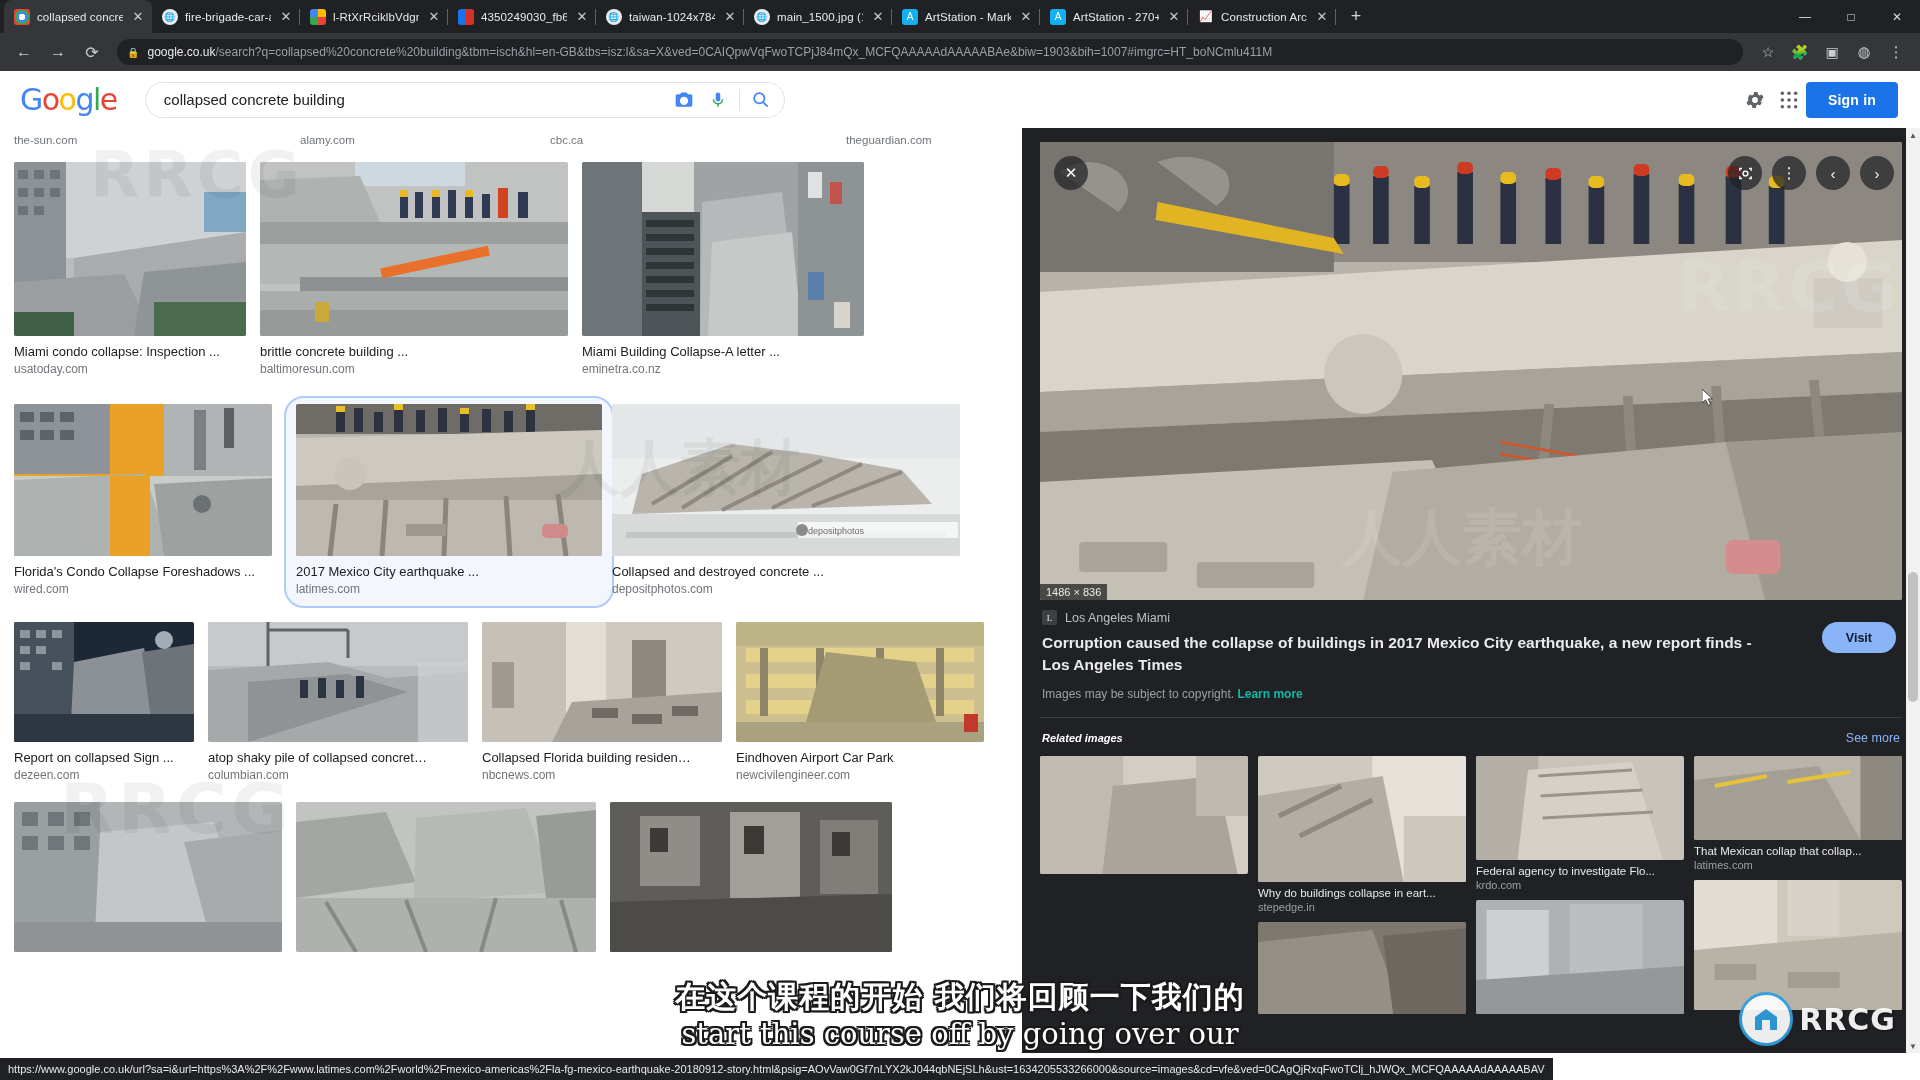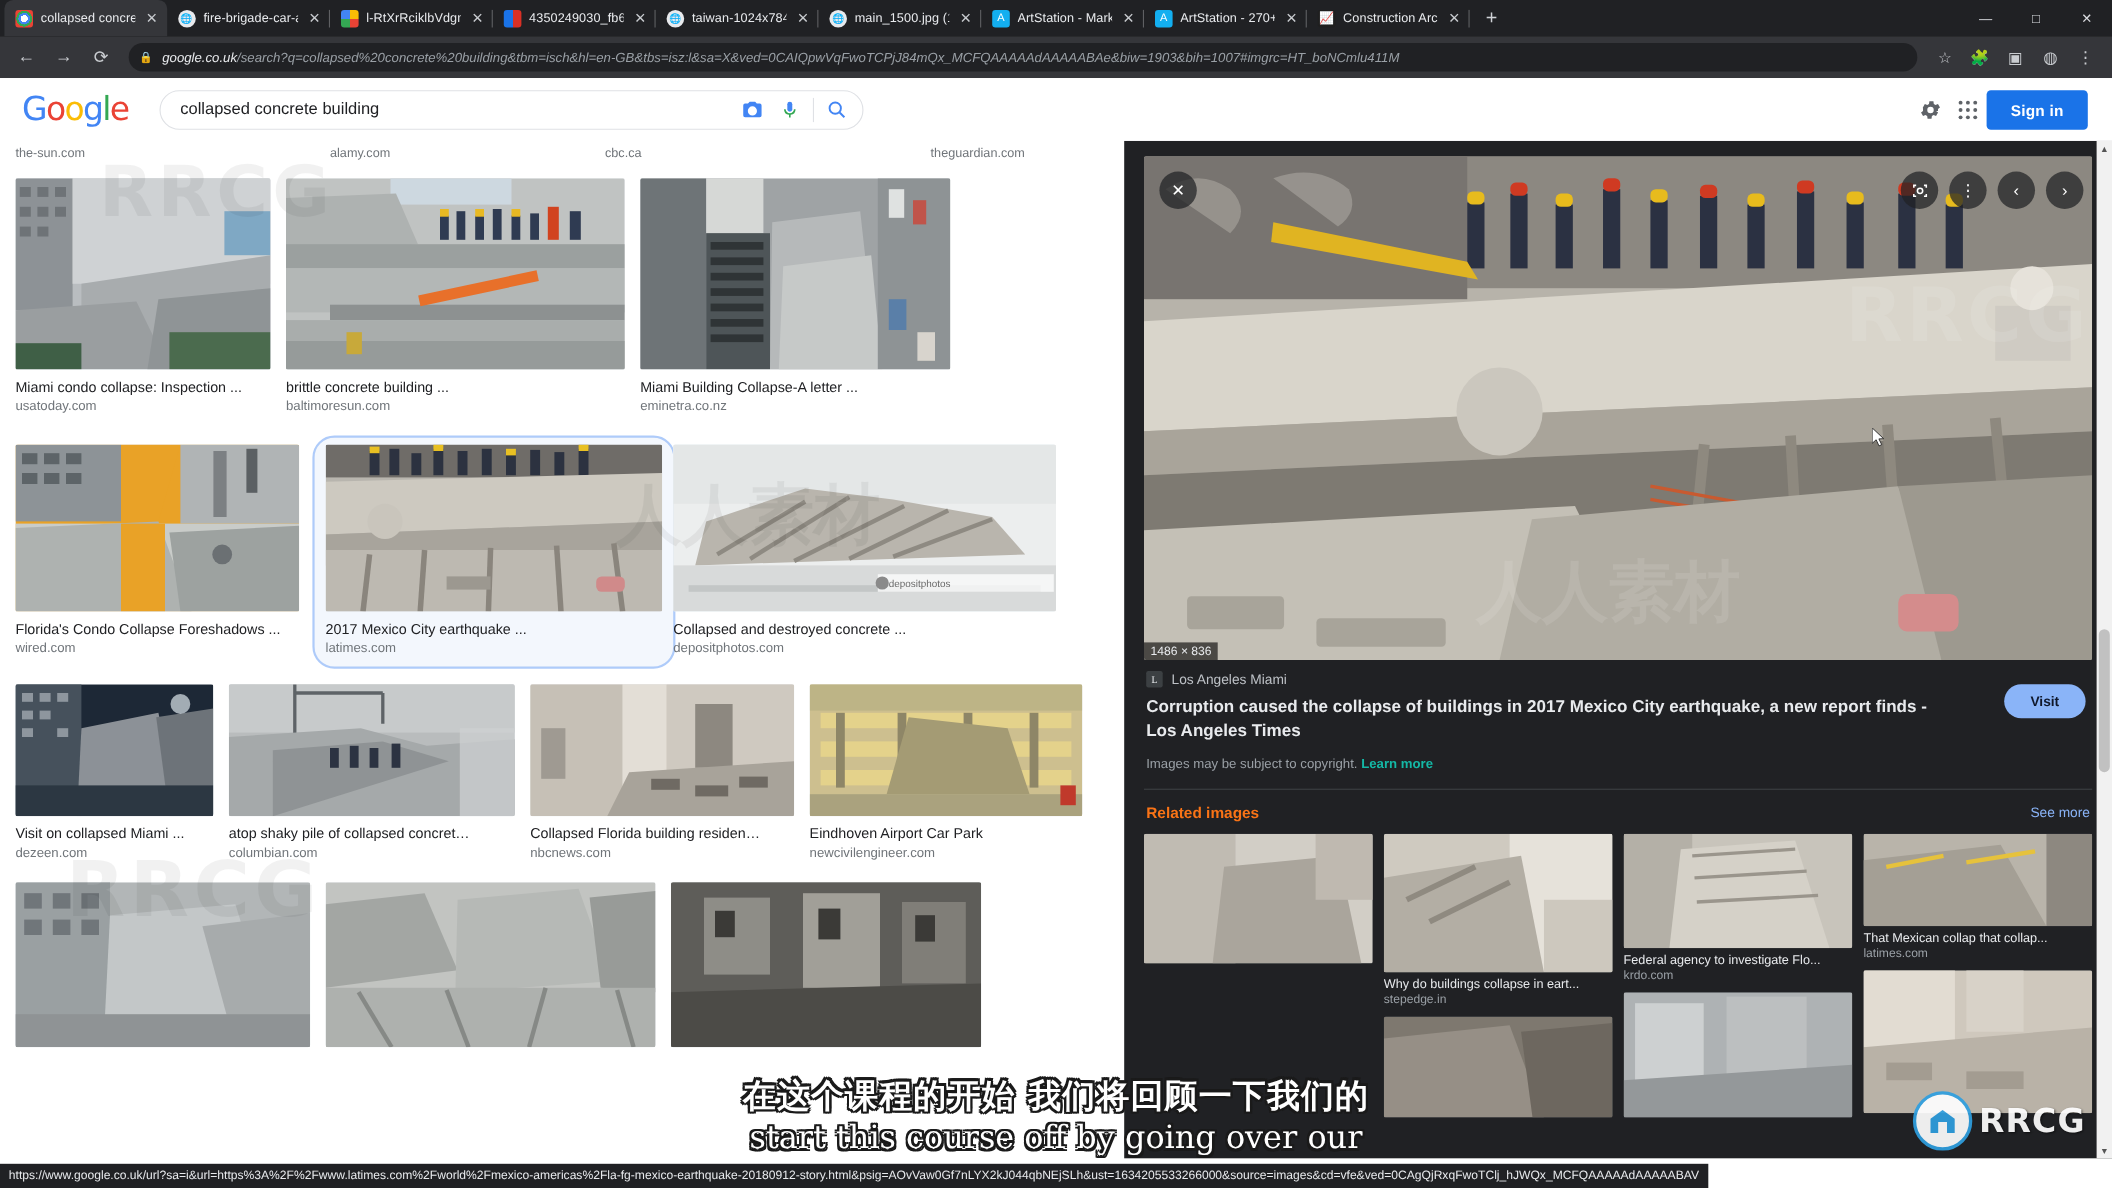--- a/index.html
+++ b/index.html
@@ -61,21 +61,21 @@
     justify-content: center; color: #c9ccd0; font-size: 16px; flex: 0 0 30px;
   }
   .omnibox {
     flex: 1 1 auto; height: 26px; background: #202124; border-radius: 13px;
     display: flex; align-items: center; padding: 0 10px; gap: 8px; margin: 0 6px;
     overflow: hidden;
   }
   .lock { font-size: 10px; color: #c4c7ca; flex: 0 0 auto; }
   .url {
     font-size: 12px; color: #9aa0a6; white-space: nowrap; overflow: hidden;
-    flex: 1 1 auto; letter-spacing: 0; font-style: italic;
+    flex: 1 1 auto; letter-spacing: 0;
   }
   .url b { color: #e8eaed; font-weight: 400; }
   .tb-right { display: flex; align-items: center; gap: 2px; flex: 0 0 auto; }
   .tb-right .tb-btn { font-size: 14px; }
 
   
   .page { flex: 1 1 auto; position: relative; background: #fff; overflow: hidden; }
 
   .ghead {
     height: 57px; background: #fff; display: flex; align-items: center;
@@ -163,21 +163,21 @@
   }
   .copyright { font-size: 12px; color: #9aa0a6; margin-top: 11px; }
   .copyright b { color: #14b8a6; font-weight: bold; }
   .visit-btn {
     position: absolute; right: 6px; top: 22px; background: #8ab4f8; color: #0f172a;
     font-size: 12.5px; font-weight: bold; border-radius: 16px; height: 31px;
     padding: 0 24px; display: flex; align-items: center;
   }
   .hr { height: 1px; background: #3c4043; margin: 16px 0 0 0; }
   .rel-head { display: flex; align-items: center; margin-top: 13px; padding: 0 2px; }
-  .rel-head .t { font-size: 14px; color: #f97316; font-weight: bold; }
+  .rel-head .t { font-size: 11px; color: #ffffff; font-weight: bold; font-style: italic; }
   .rel-head .m { margin-left: auto; font-size: 12.5px; color: #8ab4f8; }
   .rel-grid { display: flex; gap: 10px; margin-top: 11px; align-items: flex-start; }
   .rel-col { flex: 1 1 0; }
   .rel-card { margin-bottom: 9px; }
   .rel-card .rthumb { width: 100%; border-radius: 2px; overflow: hidden; background: #3c4043; }
   .rel-card .rttl {
     font-size: 11.5px; color: #e8eaed; margin-top: 5px; white-space: nowrap;
     overflow: hidden; text-overflow: ellipsis;
   }
   .rel-card .rdom { font-size: 11px; color: #9aa0a6; margin-top: 2px; white-space: nowrap; }
@@ -572,21 +572,21 @@
                     <rect x="22" y="24" width="10" height="8"></rect>
                     <rect x="6" y="40" width="10" height="8"></rect>
                     <rect x="38" y="40" width="10" height="8"></rect>
                   </g>
                 <polygon points="60,40 130,26 150,120 56,120" fill="#8c9197"></polygon>
                 <polygon points="128,30 180,22 180,120 140,120" fill="#6d7379"></polygon>
                 <rect x="0" y="92" width="180" height="28" fill="#2c3742"></rect>
                 <circle cx="150" cy="18" r="9" fill="#dbe4ea" opacity=".7"></circle>
               </svg>
             </div>
-            <div class="ttl" style="width:180px">Visit on collapsed Miami ...</div>
+            <div class="ttl" style="width:180px">Report on collapsed Sign ...</div>
             <div class="dom">dezeen.com</div>
           </div>
           <div class="tile">
             <div class="thumb" style="width:260px;height:120px">
               <svg class="ph" viewBox="0 0 260 120" preserveAspectRatio="none">
                 <rect width="260" height="120" fill="#b9bcbd"></rect>
                 <rect x="0" y="0" width="260" height="44" fill="#c7cacb"></rect>
                 <g stroke="#5e6367" stroke-width="3">
                     <line x1="60" y1="0" x2="60" y2="50"></line>
                     <line x1="60" y1="8" x2="140" y2="8"></line>

